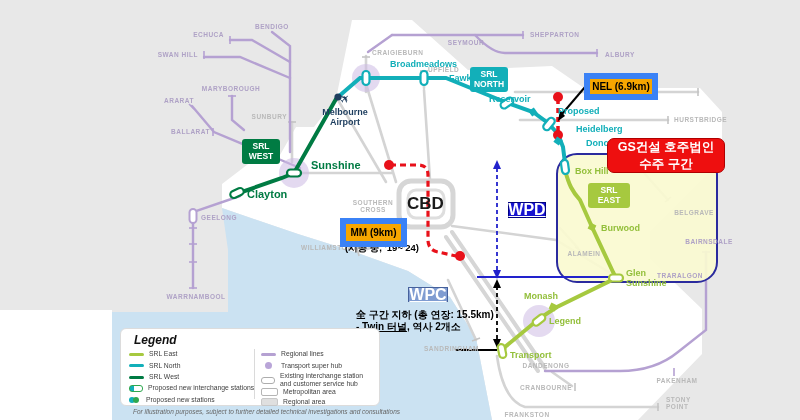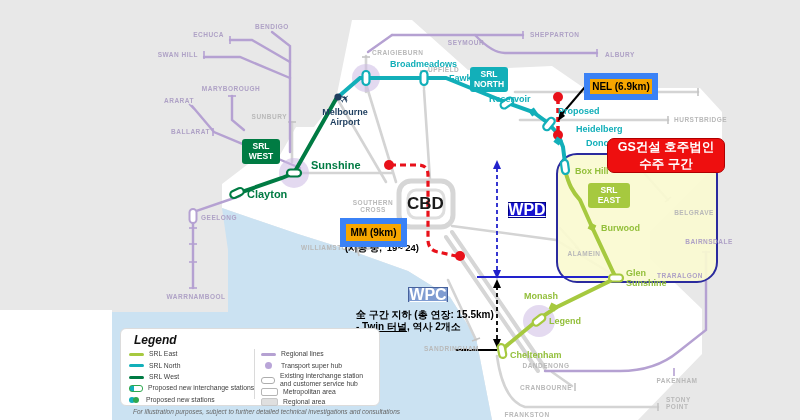--- a/index.html
+++ b/index.html
@@ -230,21 +230,21 @@
 <div class="lbl stn-n" style="left:432px;top:73px;">Fawkner</div>
 <div class="lbl stn-n" style="left:472px;top:94px;">Reservoir</div>
 <div class="lbl stn-n" style="left:541px;top:106px;">Proposed</div>
 <div class="lbl stn-n" style="left:559px;top:124px;">Heidelberg</div>
 <div class="lbl stn-n" style="left:569px;top:138px;">Doncaster</div>
 <div class="lbl stn-e" style="left:575px;top:166px;">Box Hill</div>
 <div class="lbl stn-e" style="left:601px;top:223px;">Burwood</div>
 <div class="lbl stn-e wrap" style="left:626px;top:268px;width:44px;white-space:normal;">Glen Sunshine</div>
 <div class="lbl stn-e" style="left:524px;top:291px;">Monash</div>
 <div class="lbl stn-e" style="left:549px;top:316px;">Legend</div>
-<div class="lbl stn-e" style="left:510px;top:350px;">Cheltenham</div>
+<div class="lbl stn-e" style="left:510px;top:350px;">Transport</div>
 <div class="cbd" style="left:407px;top:194px;">CBD</div>
 
 <div class="badge" style="left:242px;top:139px;width:34px;background:#007B43;">SRL WEST</div>
 <div class="badge" style="left:470px;top:67px;width:34px;background:#12AFB9;">SRL NORTH</div>
 <div class="badge" style="left:588px;top:183px;width:38px;background:#A6C93F;">SRL EAST</div>
 
 <div class="obox" style="left:584px;top:73px;width:62px;height:15px;">NEL (6.9km)</div>
 <div class="obox" style="left:340px;top:218px;width:55px;height:17px;">MM (9km)</div>
 <div class="note note-black" style="left:345px;top:242px;font-size:9.5px;">(시공 중, '19~'24)</div>
 <div class="bbox" style="left:508px;top:202px;width:36px;height:14px;background:#1612D0;border:1.5px solid #000080;">WPD</div>

